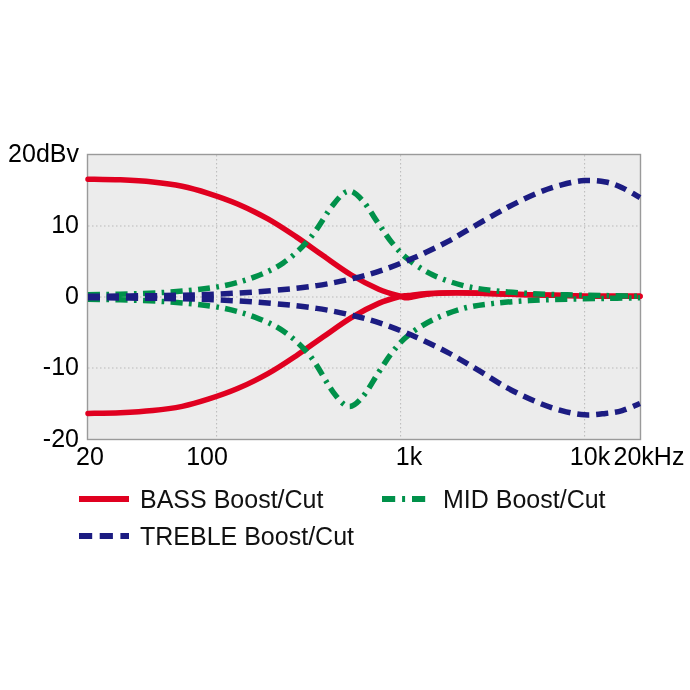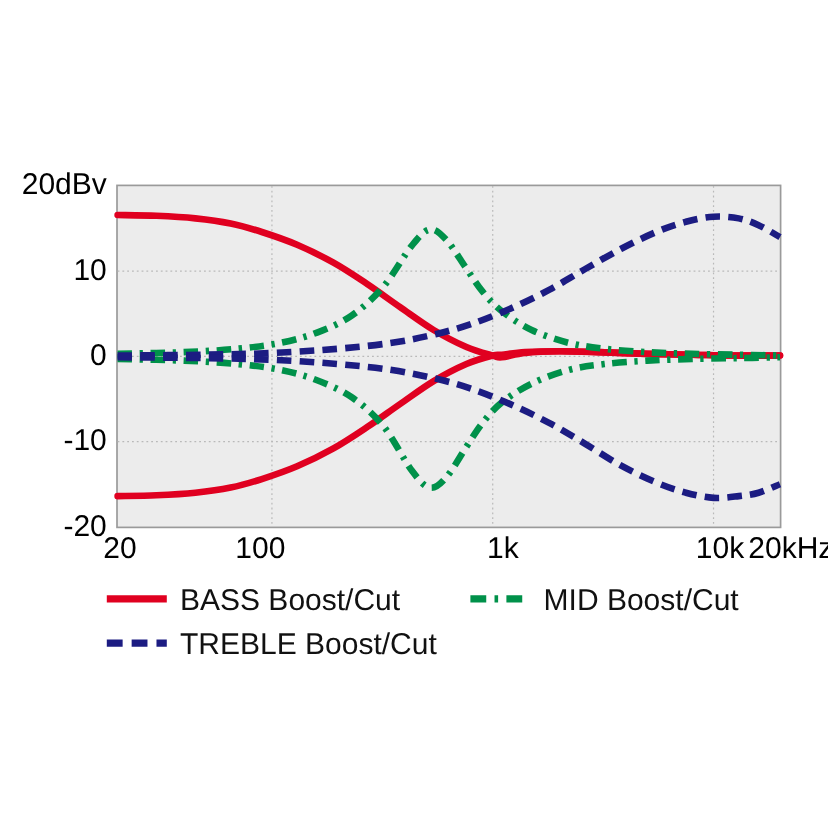--- a/index.html
+++ b/index.html
@@ -10,21 +10,21 @@
   }
   body {
     width: 690px;
     height: 690px;
     font-family: "Liberation Sans", sans-serif;
     overflow: hidden;
     position: relative;
   }
   #chart-root {
     position: absolute;
-    left: 14px;
+    left: 4px;
     top: 0;
     width: 548px;
     height: 690px;
   }
   svg#eq-svg {
     display: block;
     width: 690px;
     height: 690px;
   }
   .axis-label-text {

